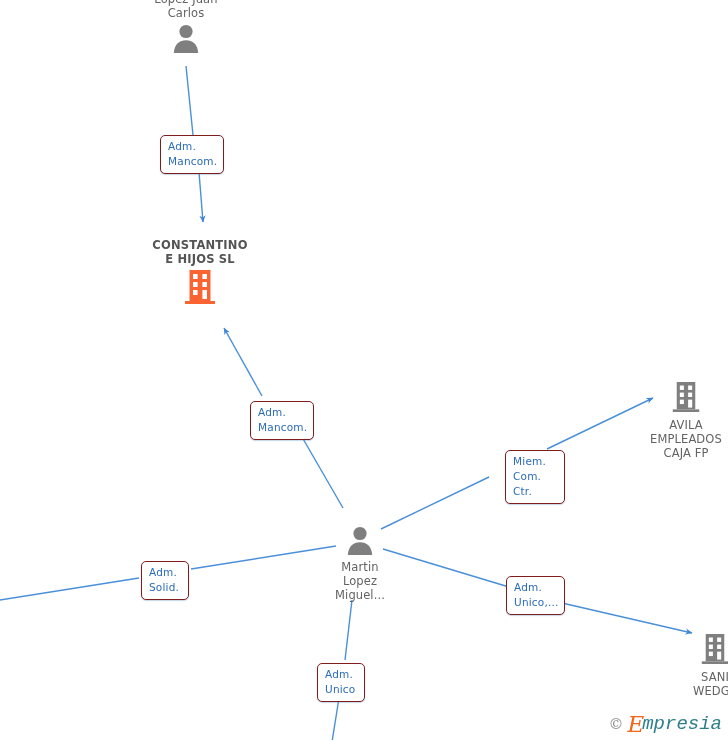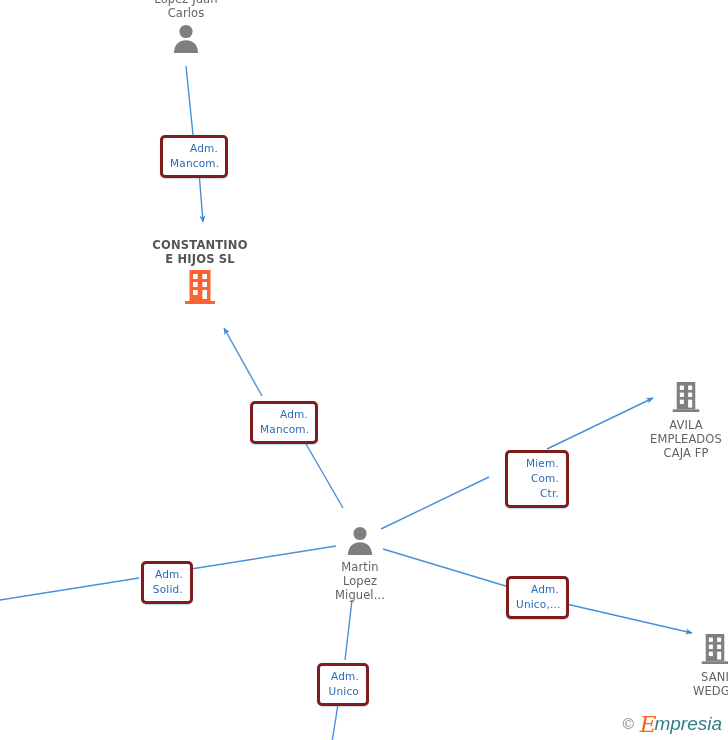--- a/index.html
+++ b/index.html
@@ -41,27 +41,27 @@
     color: #545454;
     letter-spacing: 0.2px;
   }
   .node-icon {
     display: block;
     margin: 2px auto 0 auto;
   }
   .reltag {
     position: absolute;
     background: #ffffff;
-    border: 3px solid #7f1d1d;
+    border: 1px solid #7f1d1d;
     border-radius: 5px;
     box-shadow: 0 1px 1px rgba(90,140,190,0.35);
     color: #2b6cb8;
     font-size: 10.5px;
     line-height: 15px;
-    text-align: right;
+    text-align: left;
     padding: 3px 7px 4px 7px;
     white-space: pre-line;
     font-family: "DejaVu Sans", sans-serif;
     letter-spacing: 0.2px;
   }
   #watermark {
     position: absolute;
     right: 6px;
     bottom: 6px;
     display: flex;
@@ -76,21 +76,21 @@
   }
   #watermark .wm-e {
     color: #f4661b;
     font-family: "DejaVu Serif", serif;
     font-style: italic;
     font-size: 23px;
     line-height: 20px;
   }
   #watermark .wm-rest {
     color: #2e7f8c;
-    font-family: Liberation Sans, sans-serif;
+    font-family: Liberation Mono, monospace;
     font-style: italic;
     font-size: 19px;
     line-height: 20px;
     margin-left: -2px;
   }
 </style>
 </head>
 <body>
 
 <div id="canvas">

